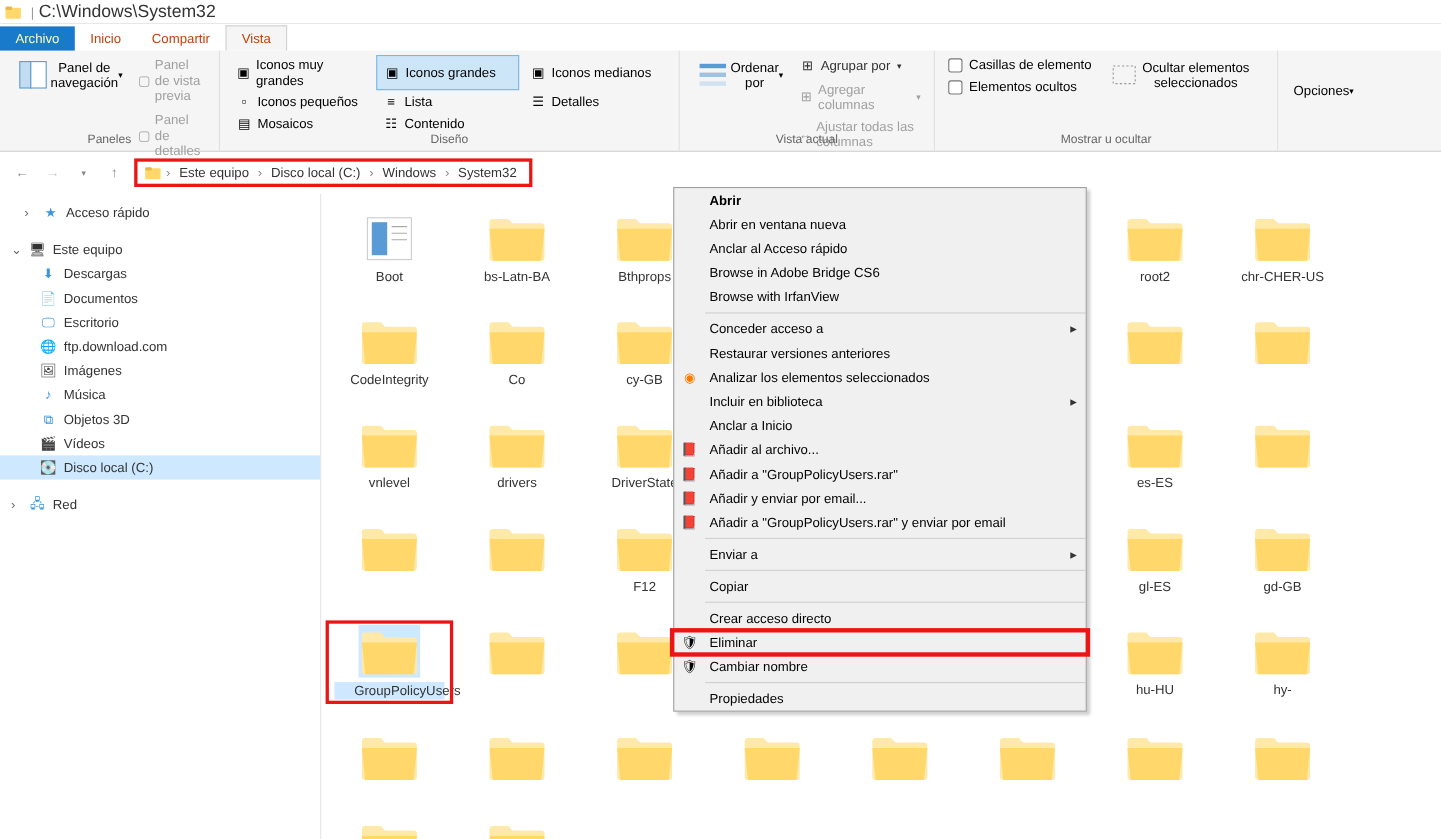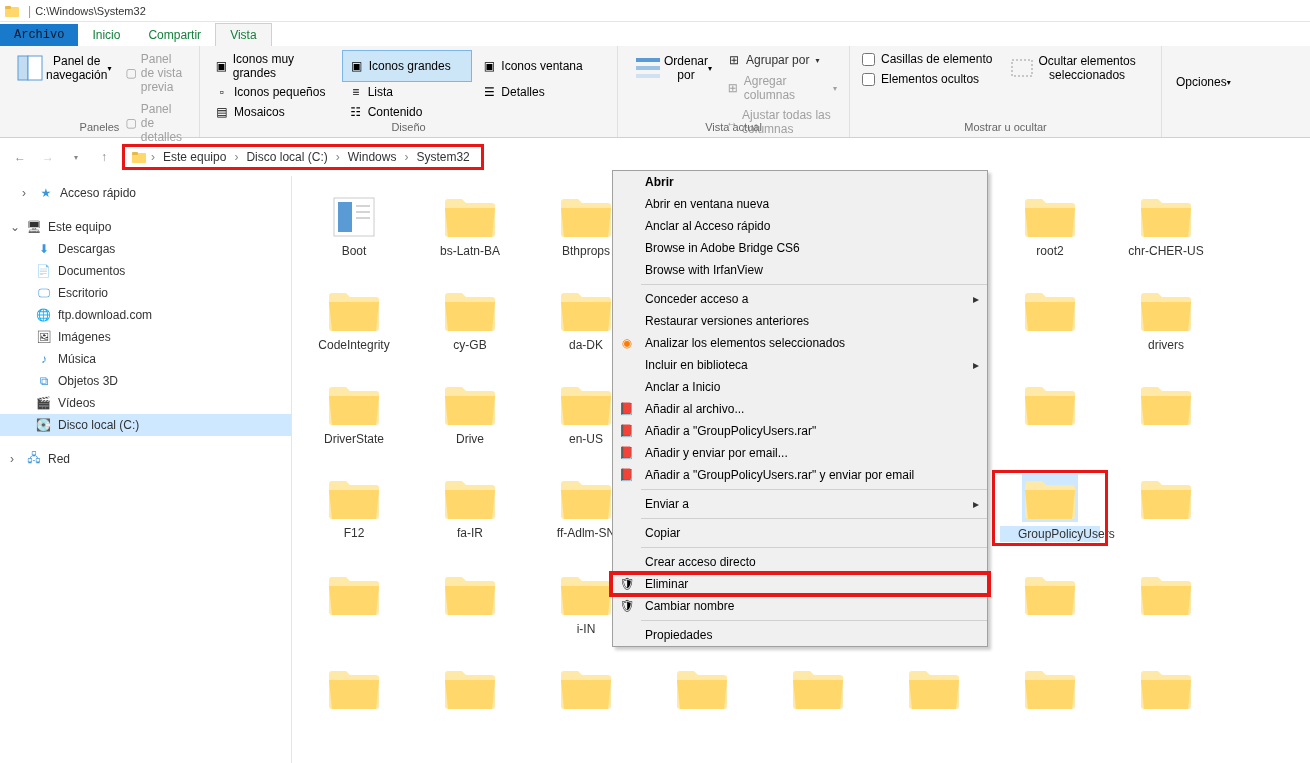--- a/index.html
+++ b/index.html
@@ -1,24 +1,24 @@
 <!DOCTYPE html>
 <html><head>
 <meta charset="utf-8">
 <style>
 * { box-sizing: border-box; margin: 0; padding: 0; font-family: 'Segoe UI', Tahoma, sans-serif; font-size: 12px; }
 body { background: #fff; width: 1310px; height: 763px; overflow: hidden; position: relative; }
 
 .titlebar { height: 22px; background: #fff; display: flex; align-items: center; padding: 0 4px; border-bottom: 1px solid #e5e5e5; }
 .titlebar .qat-icon { width: 16px; height: 16px; margin-right: 4px; }
-.titlebar .path-text { color: #333; font-size: 11px; }
+.titlebar .path-text { color: #333; font-size: 16px; }
 
 .tabs-row { height: 24px; display: flex; align-items: flex-end; background: #fff; }
-.tab { padding: 4px 14px; color: #15803d; cursor: default; }
-.tab.archivo { background: #1979ca; color: #0f172a; font-family: Liberation Mono, monospace; }
+.tab { padding: 4px 14px; color: #c2410c; cursor: default; }
+.tab.archivo { background: #1979ca; color: #fef9c3; }
 .tab.active { border: 1px solid #d0d0d0; border-bottom: none; background: #f5f5f5; }
 
 .ribbon { height: 92px; background: #f5f5f5; border-bottom: 1px solid #d0d0d0; display: flex; }
 .ribbon-group { border-right: 1px solid #e0e0e0; padding: 4px 8px; display: flex; flex-direction: column; justify-content: space-between; }
 .ribbon-group-label { text-align: center; color: #666; font-size: 11px; padding-top: 2px; }
 .ribbon-row { display: flex; align-items: center; gap: 4px; }
 .ribbon-btn { display: flex; align-items: center; gap: 4px; padding: 2px 4px; color: #333; }
 .ribbon-btn.disabled { color: #a0a0a0; }
 .ribbon-btn-vert { display: flex; flex-direction: row; align-items: center; padding: 2px 6px; text-align: center; }
 .ribbon-icon-sm { width: 16px; height: 16px; display: inline-flex; align-items: center; justify-content: center; }
@@ -117,21 +117,21 @@
       <div class="view-item">
           <span class="ribbon-icon-sm">▣</span>
           <span>Iconos muy grandes</span>
         </div>
       <div class="view-item selected">
           <span class="ribbon-icon-sm">▣</span>
           <span>Iconos grandes</span>
         </div>
       <div class="view-item">
           <span class="ribbon-icon-sm">▣</span>
-          <span>Iconos ventana</span>
+          <span>Iconos medianos</span>
         </div>
       <div class="view-item">
           <span class="ribbon-icon-sm">▫</span>
           <span>Iconos pequeños</span>
         </div>
       <div class="view-item">
           <span class="ribbon-icon-sm">≡</span>
           <span>Lista</span>
         </div>
       <div class="view-item">
@@ -366,20 +366,27 @@
               <path d="M3 10 L3 42 Q3 45 6 45 L50 45 Q53 45 53 42 L53 14 Q53 11 50 11 L24 11 L20 7 L6 7 Q3 7 3 10 Z" fill="#ffe9a8"></path>
               <path d="M3 16 L53 16 L50 45 L6 45 Z" fill="#ffd76a"></path>
             </svg></div>
           <div class="flabel">CodeIntegrity</div>
         </div>
         <div class="folder-item">
           <div class="ficon ficon-wrap"><svg class="folder-svg" viewBox="0 0 56 48">
               <path d="M3 10 L3 42 Q3 45 6 45 L50 45 Q53 45 53 42 L53 14 Q53 11 50 11 L24 11 L20 7 L6 7 Q3 7 3 10 Z" fill="#ffe9a8"></path>
               <path d="M3 16 L53 16 L50 45 L6 45 Z" fill="#ffd76a"></path>
             </svg></div>
+          <div class="flabel">Co</div>
+        </div>
+        <div class="folder-item">
+          <div class="ficon ficon-wrap"><svg class="folder-svg" viewBox="0 0 56 48">
+              <path d="M3 10 L3 42 Q3 45 6 45 L50 45 Q53 45 53 42 L53 14 Q53 11 50 11 L24 11 L20 7 L6 7 Q3 7 3 10 Z" fill="#ffe9a8"></path>
+              <path d="M3 16 L53 16 L50 45 L6 45 Z" fill="#ffd76a"></path>
+            </svg></div>
           <div class="flabel">cy-GB</div>
         </div>
         <div class="folder-item">
           <div class="ficon ficon-wrap"><svg class="folder-svg" viewBox="0 0 56 48">
               <path d="M3 10 L3 42 Q3 45 6 45 L50 45 Q53 45 53 42 L53 14 Q53 11 50 11 L24 11 L20 7 L6 7 Q3 7 3 10 Z" fill="#ffe9a8"></path>
               <path d="M3 16 L53 16 L50 45 L6 45 Z" fill="#ffd76a"></path>
             </svg></div>
           <div class="flabel">da-DK</div>
         </div>
         <div class="folder-item">
@@ -399,20 +406,27 @@
           <div class="ficon ficon-wrap"><svg class="folder-svg" viewBox="0 0 56 48">
               <path d="M3 10 L3 42 Q3 45 6 45 L50 45 Q53 45 53 42 L53 14 Q53 11 50 11 L24 11 L20 7 L6 7 Q3 7 3 10 Z" fill="#ffe9a8"></path>
               <path d="M3 16 L53 16 L50 45 L6 45 Z" fill="#ffd76a"></path>
             </svg></div>
         </div>
         <div class="folder-item">
           <div class="ficon ficon-wrap"><svg class="folder-svg" viewBox="0 0 56 48">
               <path d="M3 10 L3 42 Q3 45 6 45 L50 45 Q53 45 53 42 L53 14 Q53 11 50 11 L24 11 L20 7 L6 7 Q3 7 3 10 Z" fill="#ffe9a8"></path>
               <path d="M3 16 L53 16 L50 45 L6 45 Z" fill="#ffd76a"></path>
             </svg></div>
+        </div>
+        <div class="folder-item">
+          <div class="ficon ficon-wrap"><svg class="folder-svg" viewBox="0 0 56 48">
+              <path d="M3 10 L3 42 Q3 45 6 45 L50 45 Q53 45 53 42 L53 14 Q53 11 50 11 L24 11 L20 7 L6 7 Q3 7 3 10 Z" fill="#ffe9a8"></path>
+              <path d="M3 16 L53 16 L50 45 L6 45 Z" fill="#ffd76a"></path>
+            </svg></div>
+          <div class="flabel">vnlevel</div>
         </div>
         <div class="folder-item">
           <div class="ficon ficon-wrap"><svg class="folder-svg" viewBox="0 0 56 48">
               <path d="M3 10 L3 42 Q3 45 6 45 L50 45 Q53 45 53 42 L53 14 Q53 11 50 11 L24 11 L20 7 L6 7 Q3 7 3 10 Z" fill="#ffe9a8"></path>
               <path d="M3 16 L53 16 L50 45 L6 45 Z" fill="#ffd76a"></path>
             </svg></div>
           <div class="flabel">drivers</div>
         </div>
         <div class="folder-item">
           <div class="ficon ficon-wrap"><svg class="folder-svg" viewBox="0 0 56 48">

